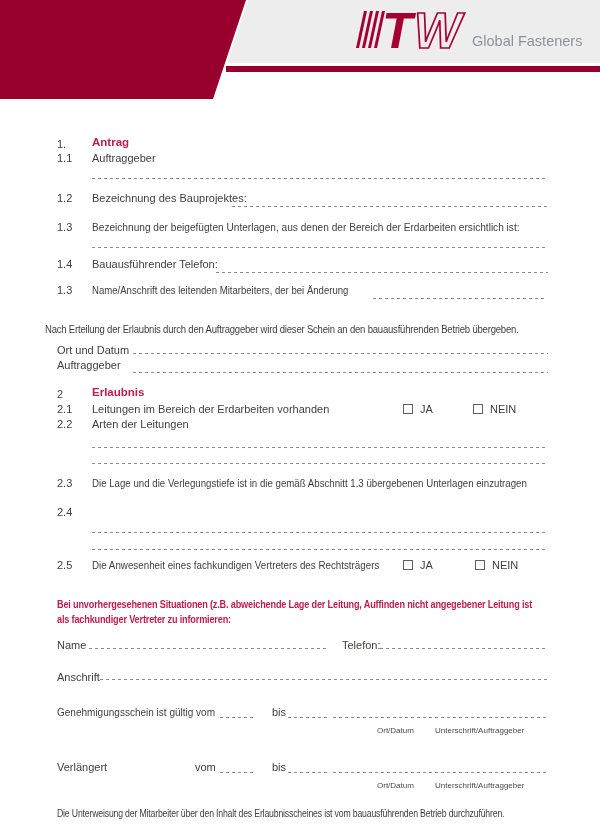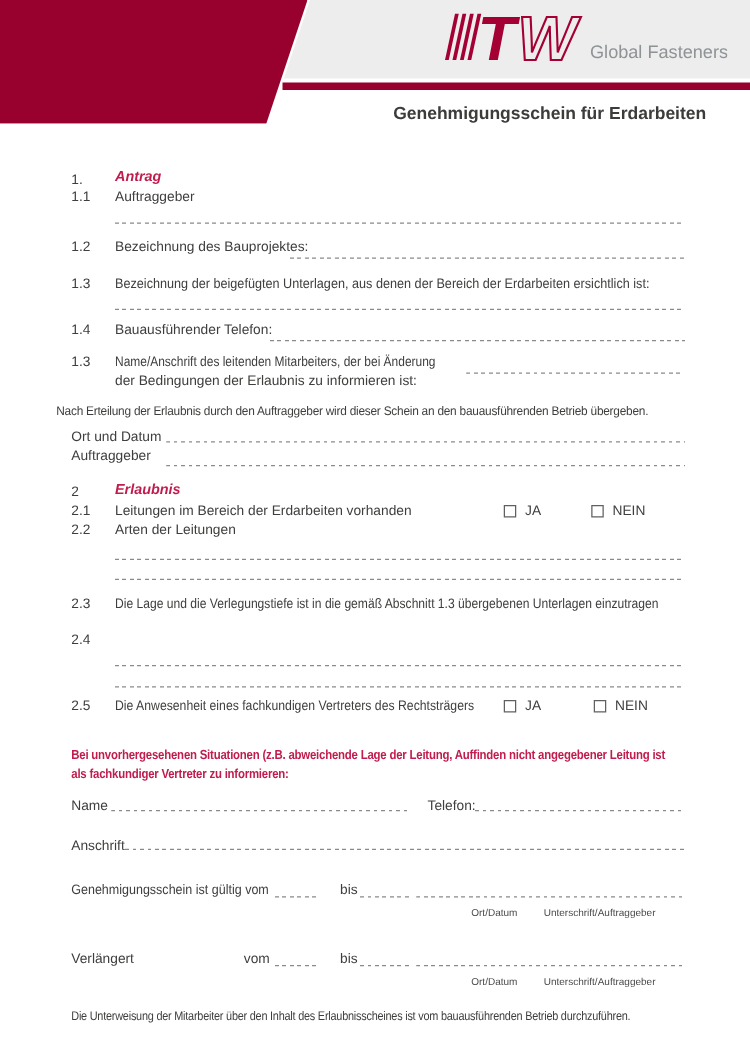--- a/index.html
+++ b/index.html
@@ -14,21 +14,21 @@
   .band-bar{position:absolute;left:226px;top:66px;width:374px;height:6px;background:#98002E;}
   .logo{position:absolute;left:352px;top:8px;width:230px;height:45px;}
   .logo-t{font-family:"Liberation Sans","DejaVu Sans",sans-serif;font-weight:bold;font-style:italic;fill:#A50034;}
   .logo-w{font-family:"Liberation Sans","DejaVu Sans",sans-serif;font-weight:bold;font-style:italic;fill:none;stroke:#A50034;stroke-width:1.7;}
   .logo-tag{font-family:"Liberation Sans","DejaVu Sans",sans-serif;fill:#8E9396;}
   .doc-title{position:absolute;top:82px;left:0;width:565px;text-align:right;font-size:14px;
     font-weight:bold;color:#3C3C3B;}
 
   
   .t{position:absolute;font-size:11px;color:#3E3E3D;white-space:nowrap;line-height:1.15;}
-  .heading{font-size:11.5px;font-weight:bold;font-style:italic;color:#C01C4E;}
+  .heading{font-size:11.5px;font-weight:bold;color:#C01C4E;}
   .warn{font-size:10.5px;font-weight:bold;color:#C01C4E;letter-spacing:-0.2px;}
   .note{font-size:10px;letter-spacing:-0.2px;}
   .small{font-size:8px;color:#4A4A4A;}
   .fit{transform-origin:0 0;}
 
   
   .dashline{position:absolute;height:1px;
     background:repeating-linear-gradient(90deg,#8a8a8a 0 3px,transparent 3px 6px);}
 
   
@@ -48,21 +48,20 @@
       <path d="M12 3 L15 3 L7 40 L4 40 Z"></path>
       <path d="M18 3 L21 3 L13 40 L10 40 Z"></path>
       <path d="M24 3 L27 3 L19 40 L16 40 Z"></path>
       <path d="M30 3 L33 3 L25 40 L22 40 Z"></path>
     </g>
     <text class="logo-t" x="30" y="40" font-size="50">T</text>
     <text class="logo-w" x="62" y="40" font-size="50">W</text>
     <text class="logo-tag" x="120" y="38" font-size="14.5">Global Fasteners</text>
   </svg>
 
-  <div class="doc-title">Genehmigungsschein für Erdarbeiten</div>
 
   <div class="t" style="left:57px;top:138px">1.</div>
   <div class="t heading" style="left:92px;top:136px">Antrag</div>
 
   <div class="t" style="left:57px;top:152px">1.1</div>
   <div class="t" style="left:92px;top:152px">Auftraggeber</div>
   <div class="dashline" style="left:92px;top:178px;width:456px"></div>
 
   <div class="t" style="left:57px;top:192px">1.2</div>
   <div class="t" style="left:92px;top:192px">Bezeichnung des Bauprojektes:</div>
@@ -71,21 +70,20 @@
   <div class="t" style="left:57px;top:221px">1.3</div>
   <div class="t fit" style="left:92px;top:221px;transform:scaleX(.92)">Bezeichnung der beigefügten Unterlagen, aus denen der Bereich der Erdarbeiten ersichtlich ist:</div>
   <div class="dashline" style="left:92px;top:247px;width:456px"></div>
 
   <div class="t" style="left:57px;top:258px">1.4</div>
   <div class="t" style="left:92px;top:258px">Bauausführender Telefon:</div>
   <div class="dashline" style="left:216px;top:272px;width:332px"></div>
 
   <div class="t" style="left:57px;top:284px">1.3</div>
   <div class="t fit" style="left:92px;top:284px;transform:scaleX(.87)">Name/Anschrift des leitenden Mitarbeiters, der bei Änderung</div>
-  <div class="t" style="left:92px;top:299px">der Bedingungen der Erlaubnis zu informieren ist:</div>
   <div class="dashline" style="left:373px;top:298px;width:172px"></div>
 
   <div class="t note fit" style="left:45px;top:324px;transform:scaleX(.95)">Nach Erteilung der Erlaubnis durch den Auftraggeber wird dieser Schein an den bauausführenden Betrieb übergeben.</div>
 
   <div class="t" style="left:57px;top:344px">Ort und Datum</div>
   <div class="dashline" style="left:133px;top:353px;width:415px"></div>
   <div class="t" style="left:57px;top:359px">Auftraggeber</div>
   <div class="dashline" style="left:133px;top:372px;width:415px"></div>
 
   <div class="t" style="left:57px;top:388px">2</div>

